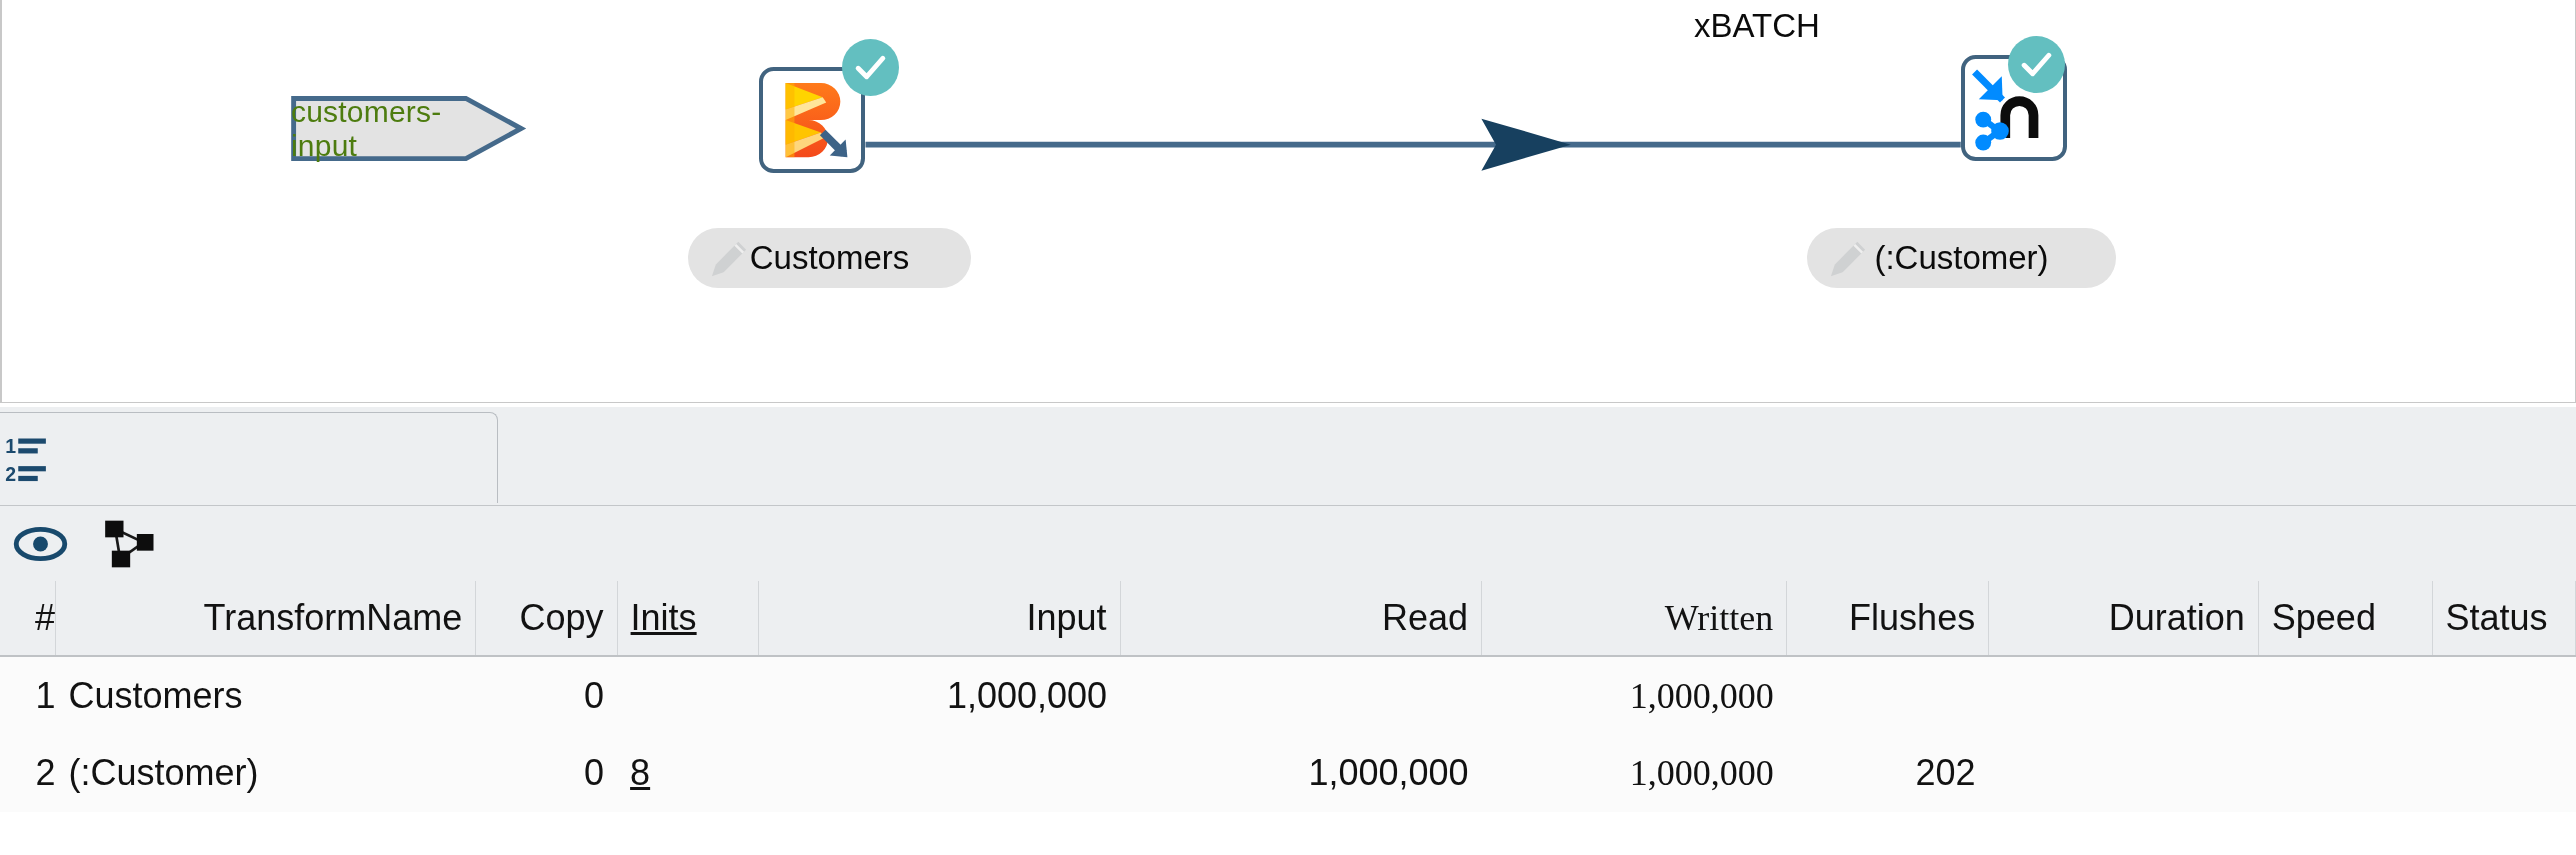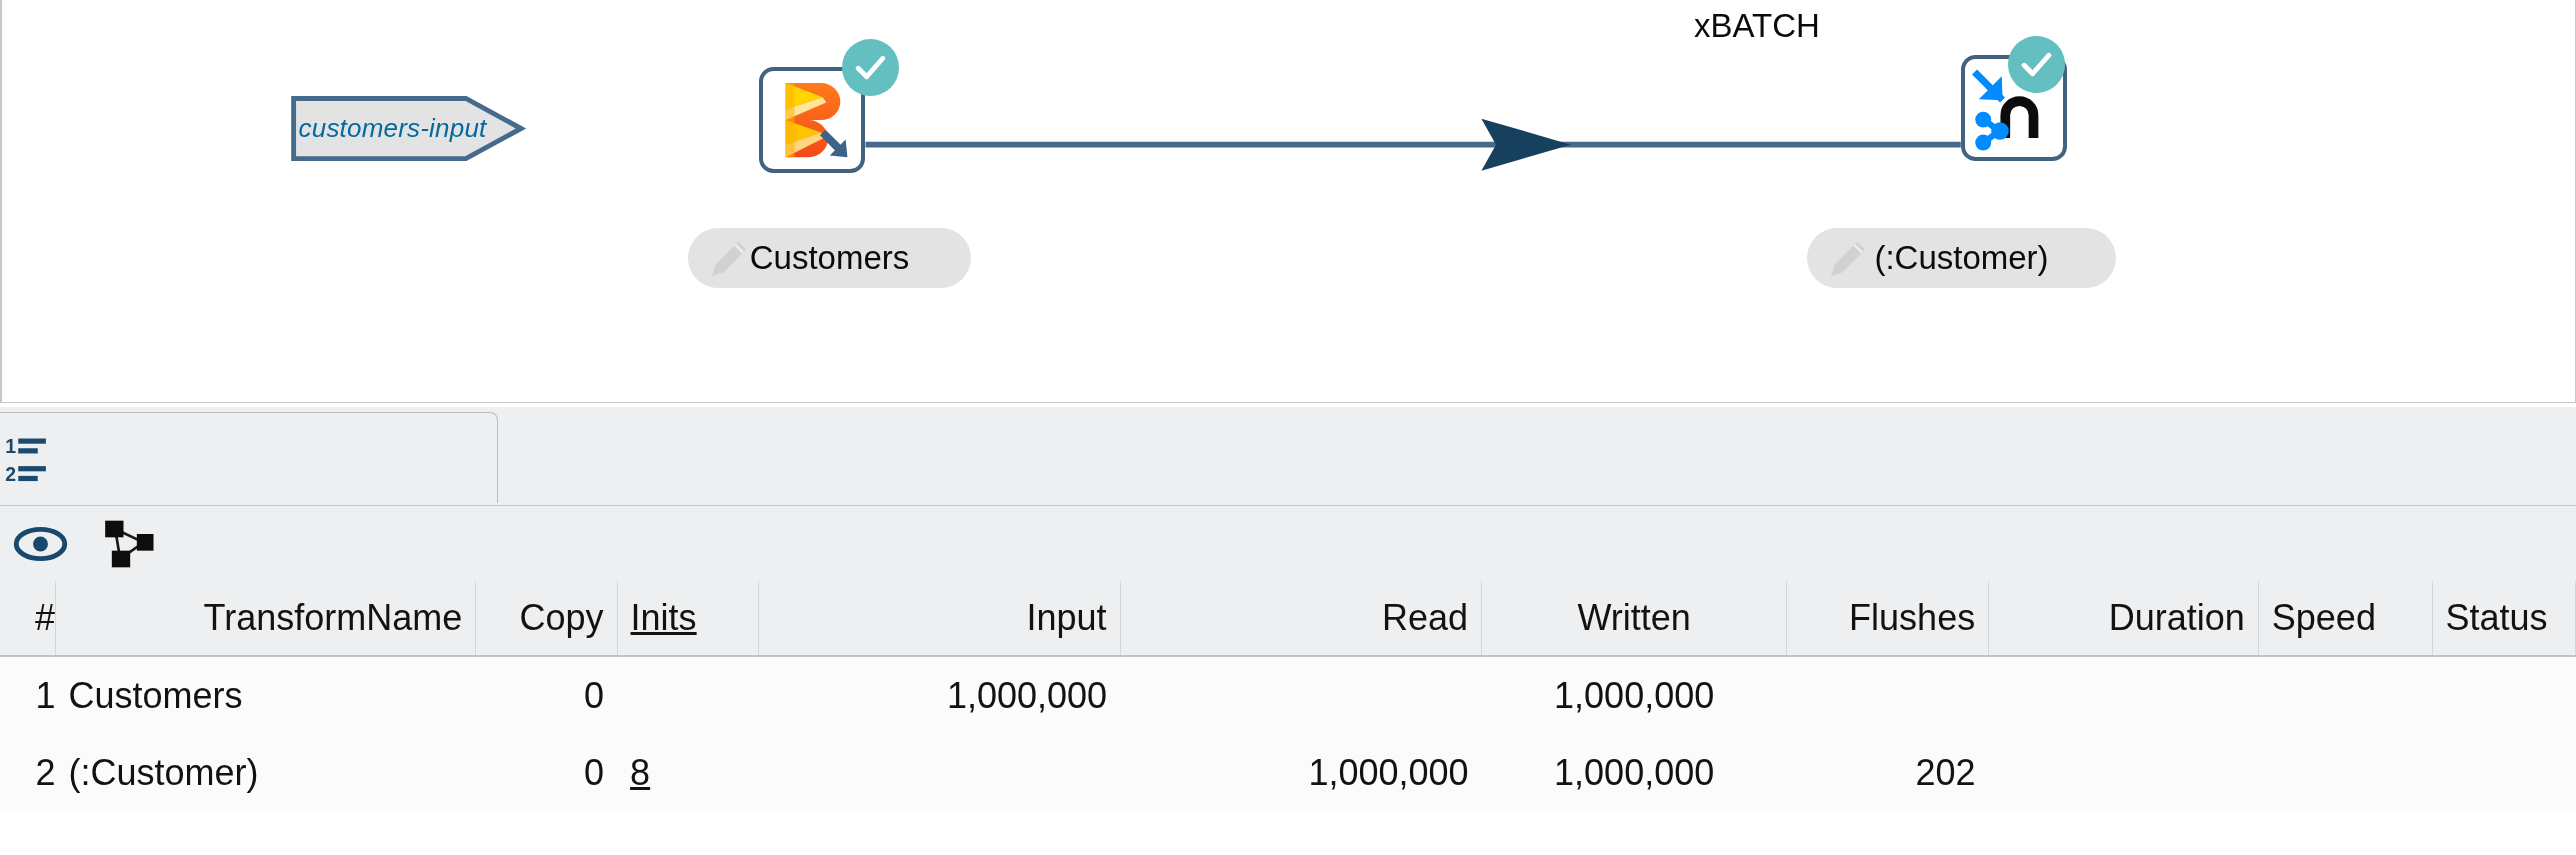--- a/index.html
+++ b/index.html
@@ -35,24 +35,23 @@
   .hop-shape {
     position: absolute;
     left: 291px; top: 96px;
     width: 236px; height: 65px;
   }
   .hop-label {
     position: absolute;
     left: 0; top: 0;
     width: 203px; height: 65px;
     display: flex; align-items: center; justify-content: center;
-    color: #0369a1;
-    font-size: 26px;
+    color: #4d7c0f;
+    font-size: 30px;
     letter-spacing: 0.2px;
-    font-style: italic;
   }
 
   
   .node {
     position: absolute;
     width: 106px; height: 106px;
     border: 4.1px solid #41637f;
     border-radius: 14.6px;
     background: #ffffff;
     box-sizing: border-box;
@@ -180,21 +179,21 @@
     box-sizing: border-box;
     vertical-align: middle;
     border: none;
   }
   .col-num   { width: 55px;  text-align: right; padding-right: 0 !important; }
   .col-name  { width: 416px; text-align: left;  }
   .col-copy  { width: 140px; text-align: right; }
   .col-inits { width: 140px; text-align: left; text-decoration: underline; }
   .col-input { width: 358px; text-align: right; }
   .col-read  { width: 358px; text-align: right; }
-  .col-written{width: 302px; text-align: center; }
+  .col-written{width: 302px; text-align: right; font-family: Liberation Serif, serif; }
   .col-flush { width: 200px; text-align: right; }
   .col-dur   { width: 267px; text-align: right; }
   .col-speed { width: 172px; text-align: left; }
   .col-status{ width: 142px; text-align: left;  }
   thead .col-num { text-align: right; }
   thead .col-name { text-align: right; padding-left: 11.4px; }
   thead .col-status { text-align: left; border-right: none; }
   tbody .col-name { padding-left: 11.4px; }
 </style>
 </head>

